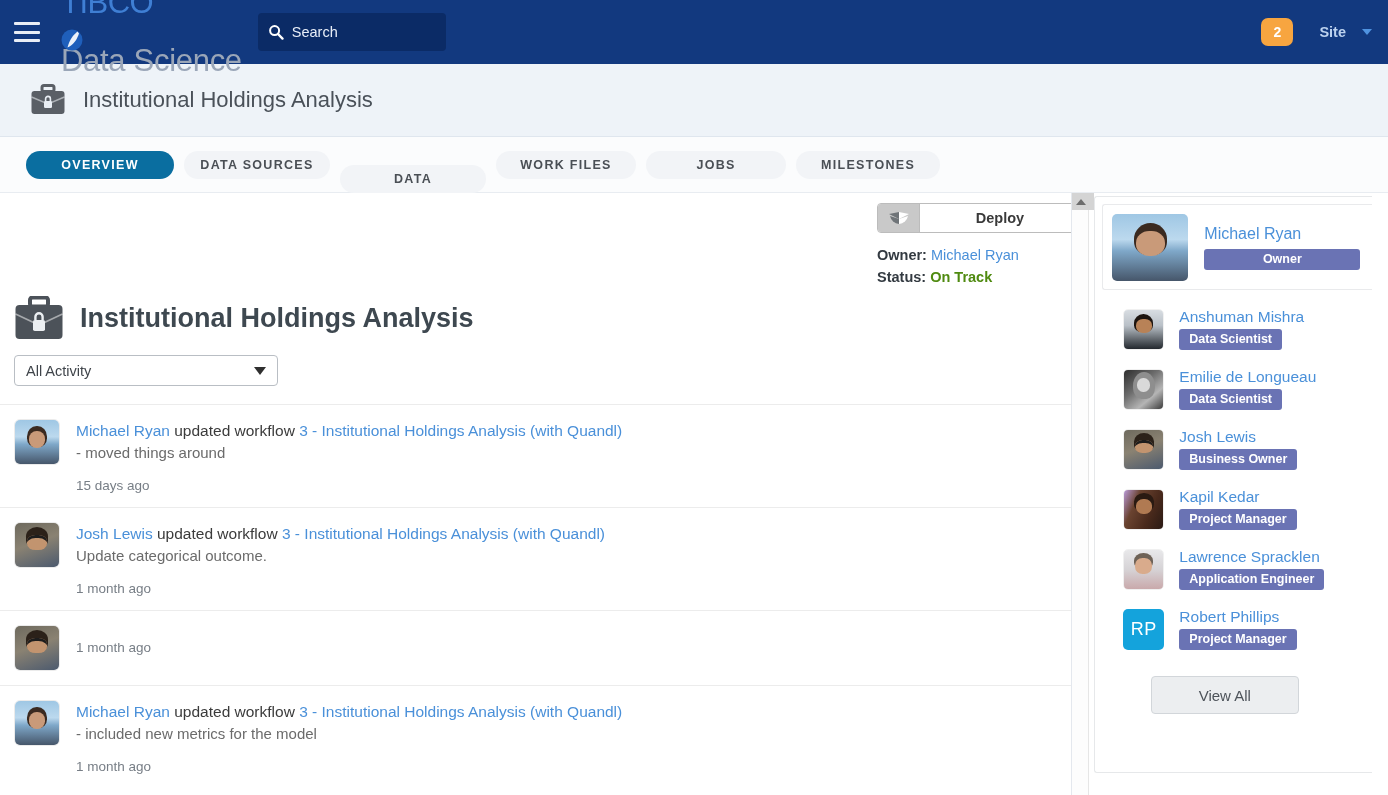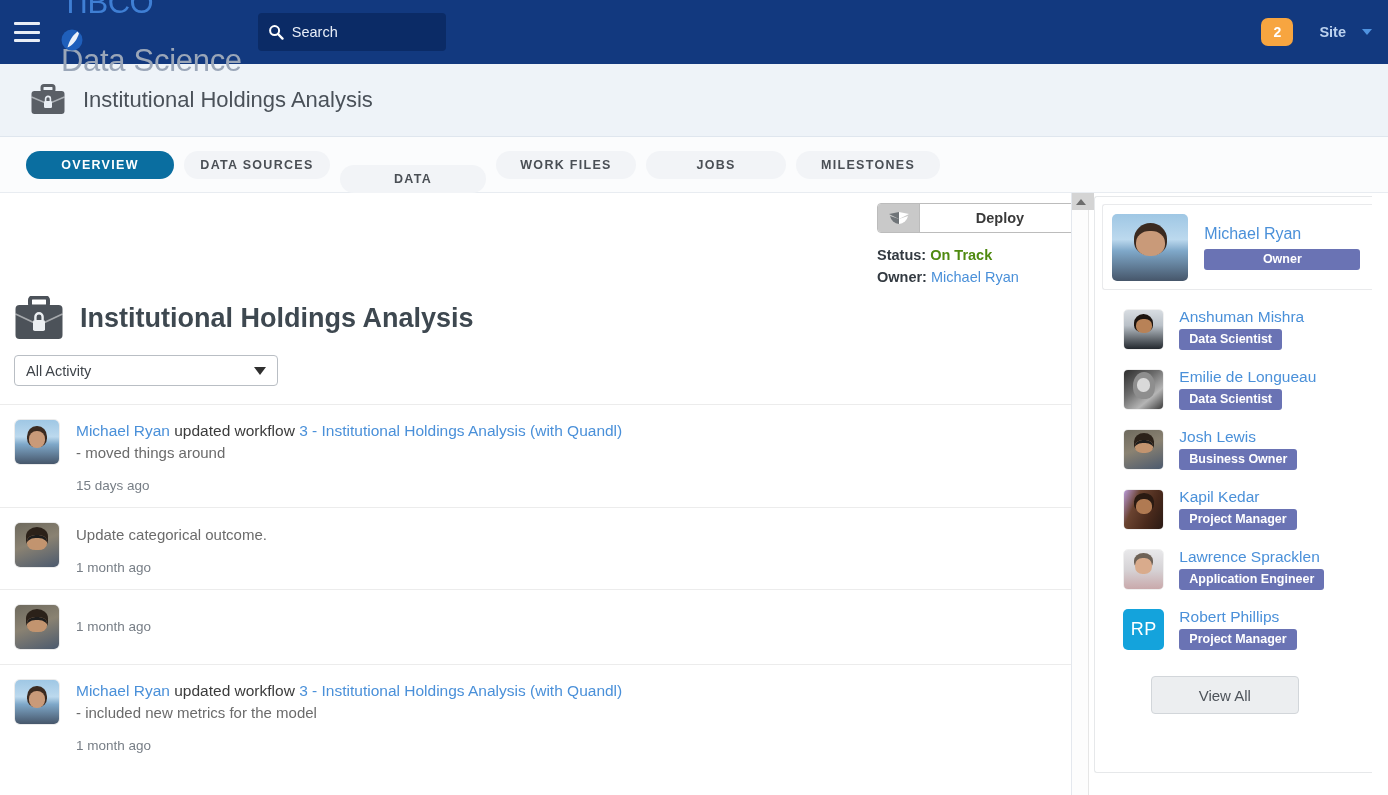--- a/index.html
+++ b/index.html
@@ -378,26 +378,26 @@
             <path d="M12 2 L12 9 L22 4 Z" fill="#ffffff"></path>
             <path d="M3 6 A10 10 0 0 0 12 14 L12 9 Z" fill="#6f7478"></path>
             <path d="M12 9 L12 14 A10 10 0 0 0 21 6 Z" fill="#ffffff"></path>
           </svg>
         </div>
         <div class="deploy-label">Deploy</div>
       </div>
 
       <div class="meta">
         <div>
+          <b>Owner:</b>
+          <span class="lnk">Michael Ryan</span>
+        </div>
+        <div>
           <b>Status:</b>
           <span class="ok">On Track</span>
-        </div>
-        <div>
-          <b>Owner:</b>
-          <span class="lnk">Michael Ryan</span>
         </div>
       </div>
     </div>
 
     <div class="proj-head">
       <div class="briefcase-lg">
         <svg width="50" height="45" viewBox="0 0 50 45">
           <rect x="16" y="1.5" width="18" height="9" rx="2.5" fill="none" stroke="#4c5259" stroke-width="4"></rect>
           <rect x="1.5" y="9" width="47" height="34" rx="4" fill="#4c5259"></rect>
           <path d="M1.5 18 L25 29 L48.5 18" fill="none" stroke="#ffffff" stroke-width="1.6" opacity=".5"></path>
@@ -428,20 +428,25 @@
           <div class="feed-desc">- moved things around</div>
           <div class="feed-time">15 days ago</div>
         </div>
       </div>
 
       <div class="feed-row">
         <div class="avatar">
             <div class="ph ph-josh"></div>
           </div>
         <div class="feed-text">
+          <div class="feed-line1">
+            <span class="lnk">Josh Lewis</span>
+            <span>updated workflow</span>
+            <span class="lnk">3 - Institutional Holdings Analysis (with Quandl)</span>
+          </div>
           <div class="feed-desc">Update categorical outcome.</div>
           <div class="feed-time">1 month ago</div>
         </div>
       </div>
 
       <div class="feed-row">
         <div class="avatar">
             <div class="ph ph-josh"></div>
           </div>
         <div class="feed-text">

